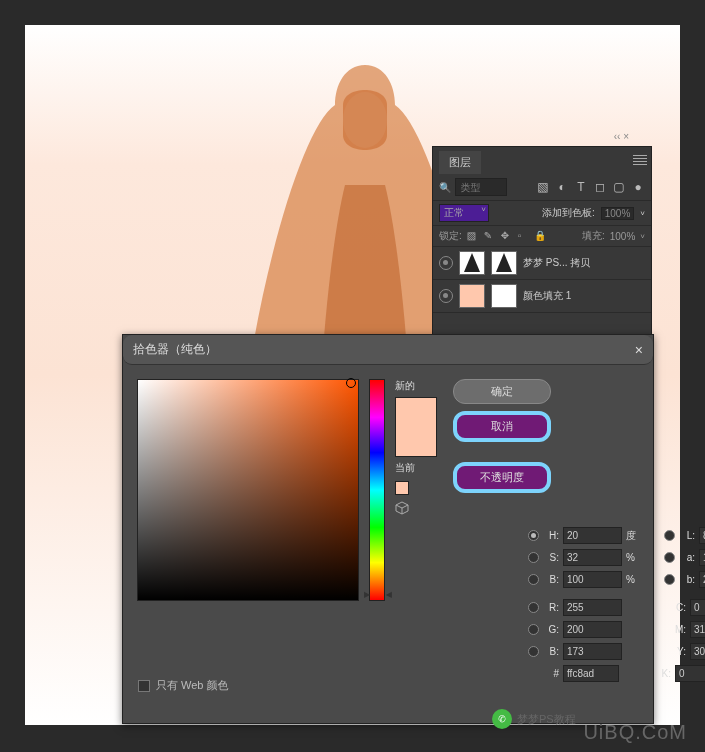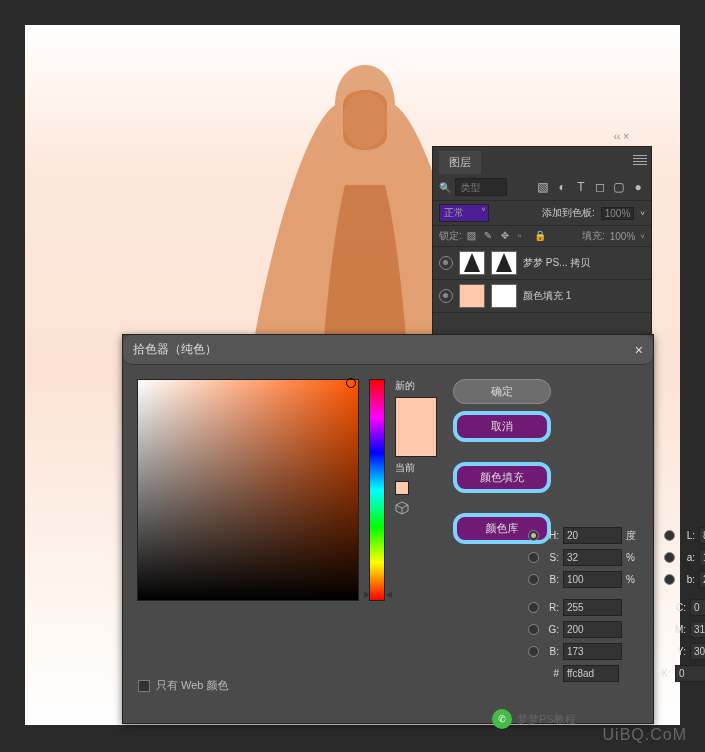--- a/index.html
+++ b/index.html
@@ -56,21 +56,21 @@
 .frow .radio.on:after { content:""; width:5px; height:5px; background:#bbb; border-radius:50%; display:block; }
 .frow label { width:16px; text-align:right; }
 .frow input { width:59px; height:17px; background:#333; border:1px solid #222; color:#ccc; font-size:10px; padding:0 3px; text-align:left; }
 .frow .unit { width:14px; }
 .frow .gap { width:16px; }
 .webck { position:absolute; left:138px; top:678px; display:flex; align-items:center; gap:6px; font-size:11px; color:#bbb; }
 .webck .cb { width:12px; height:12px; border:1px solid #777; background:#333; }
 
 .wm-logo { position:absolute; left:492px; top:709px; display:flex; align-items:center; gap:5px; font-size:11px; color:#666; }
 .wm-logo .circ { width:20px; height:20px; border-radius:50%; background:#4b4; display:flex; align-items:center; justify-content:center; color:#fff; font-size:9px; }
-.wm-url { position:absolute; right:18px; bottom:8px; font-size:16px; color:#666; font-family:Arial; letter-spacing:1px; }
+.wm-url { position:absolute; right:18px; bottom:8px; font-size:20px; color:#666; font-family:Arial; letter-spacing:1px; }
 </style>
 </head>
 <body>
 
 <div class="canvas">
   <div class="figure">
     <svg viewBox="0 0 280 480">
       <path d="M140 10 C120 10 110 30 110 50 C80 70 40 200 20 340 C10 400 30 460 60 470 L220 470 C250 460 270 400 260 340 C240 200 200 70 170 50 C170 30 160 10 140 10 Z" fill="#d47a3a" opacity="0.65"></path>
       <ellipse cx="140" cy="65" rx="22" ry="28" fill="#e8b896" opacity="0.7"></ellipse>
       <path d="M118 50 C118 30 162 30 162 50 L162 80 C162 100 118 100 118 80 Z" fill="#c96b2e" opacity="0.6"></path>
@@ -165,23 +165,22 @@
       <span>当前</span>
       <div class="tiny-sw"></div>
       <svg class="cube-ic" viewBox="0 0 14 14">
           <path d="M7 1 L13 4 L13 10 L7 13 L1 10 L1 4 Z M1 4 L7 7 L13 4 M7 7 L7 13" fill="none" stroke="#aaa" stroke-width="1"></path>
         </svg>
     </div>
     <div class="right">
       <div class="btn primary">确定</div>
       <div class="btn">取消</div>
       <div style="height:6px"></div>
-      <div class="btn">颜色填充</div>
+      <div class="btn">不透明度</div>
       <div style="height:6px"></div>
-      <div class="btn">颜色库</div>
     </div>
   </div>
 
   <div class="fields">
     <div class="frow">
       <div class="radio on"></div>
         <label>H:</label>
       <input value="20" style="">
         <span class="unit">度</span>
       <span class="gap"></span>

